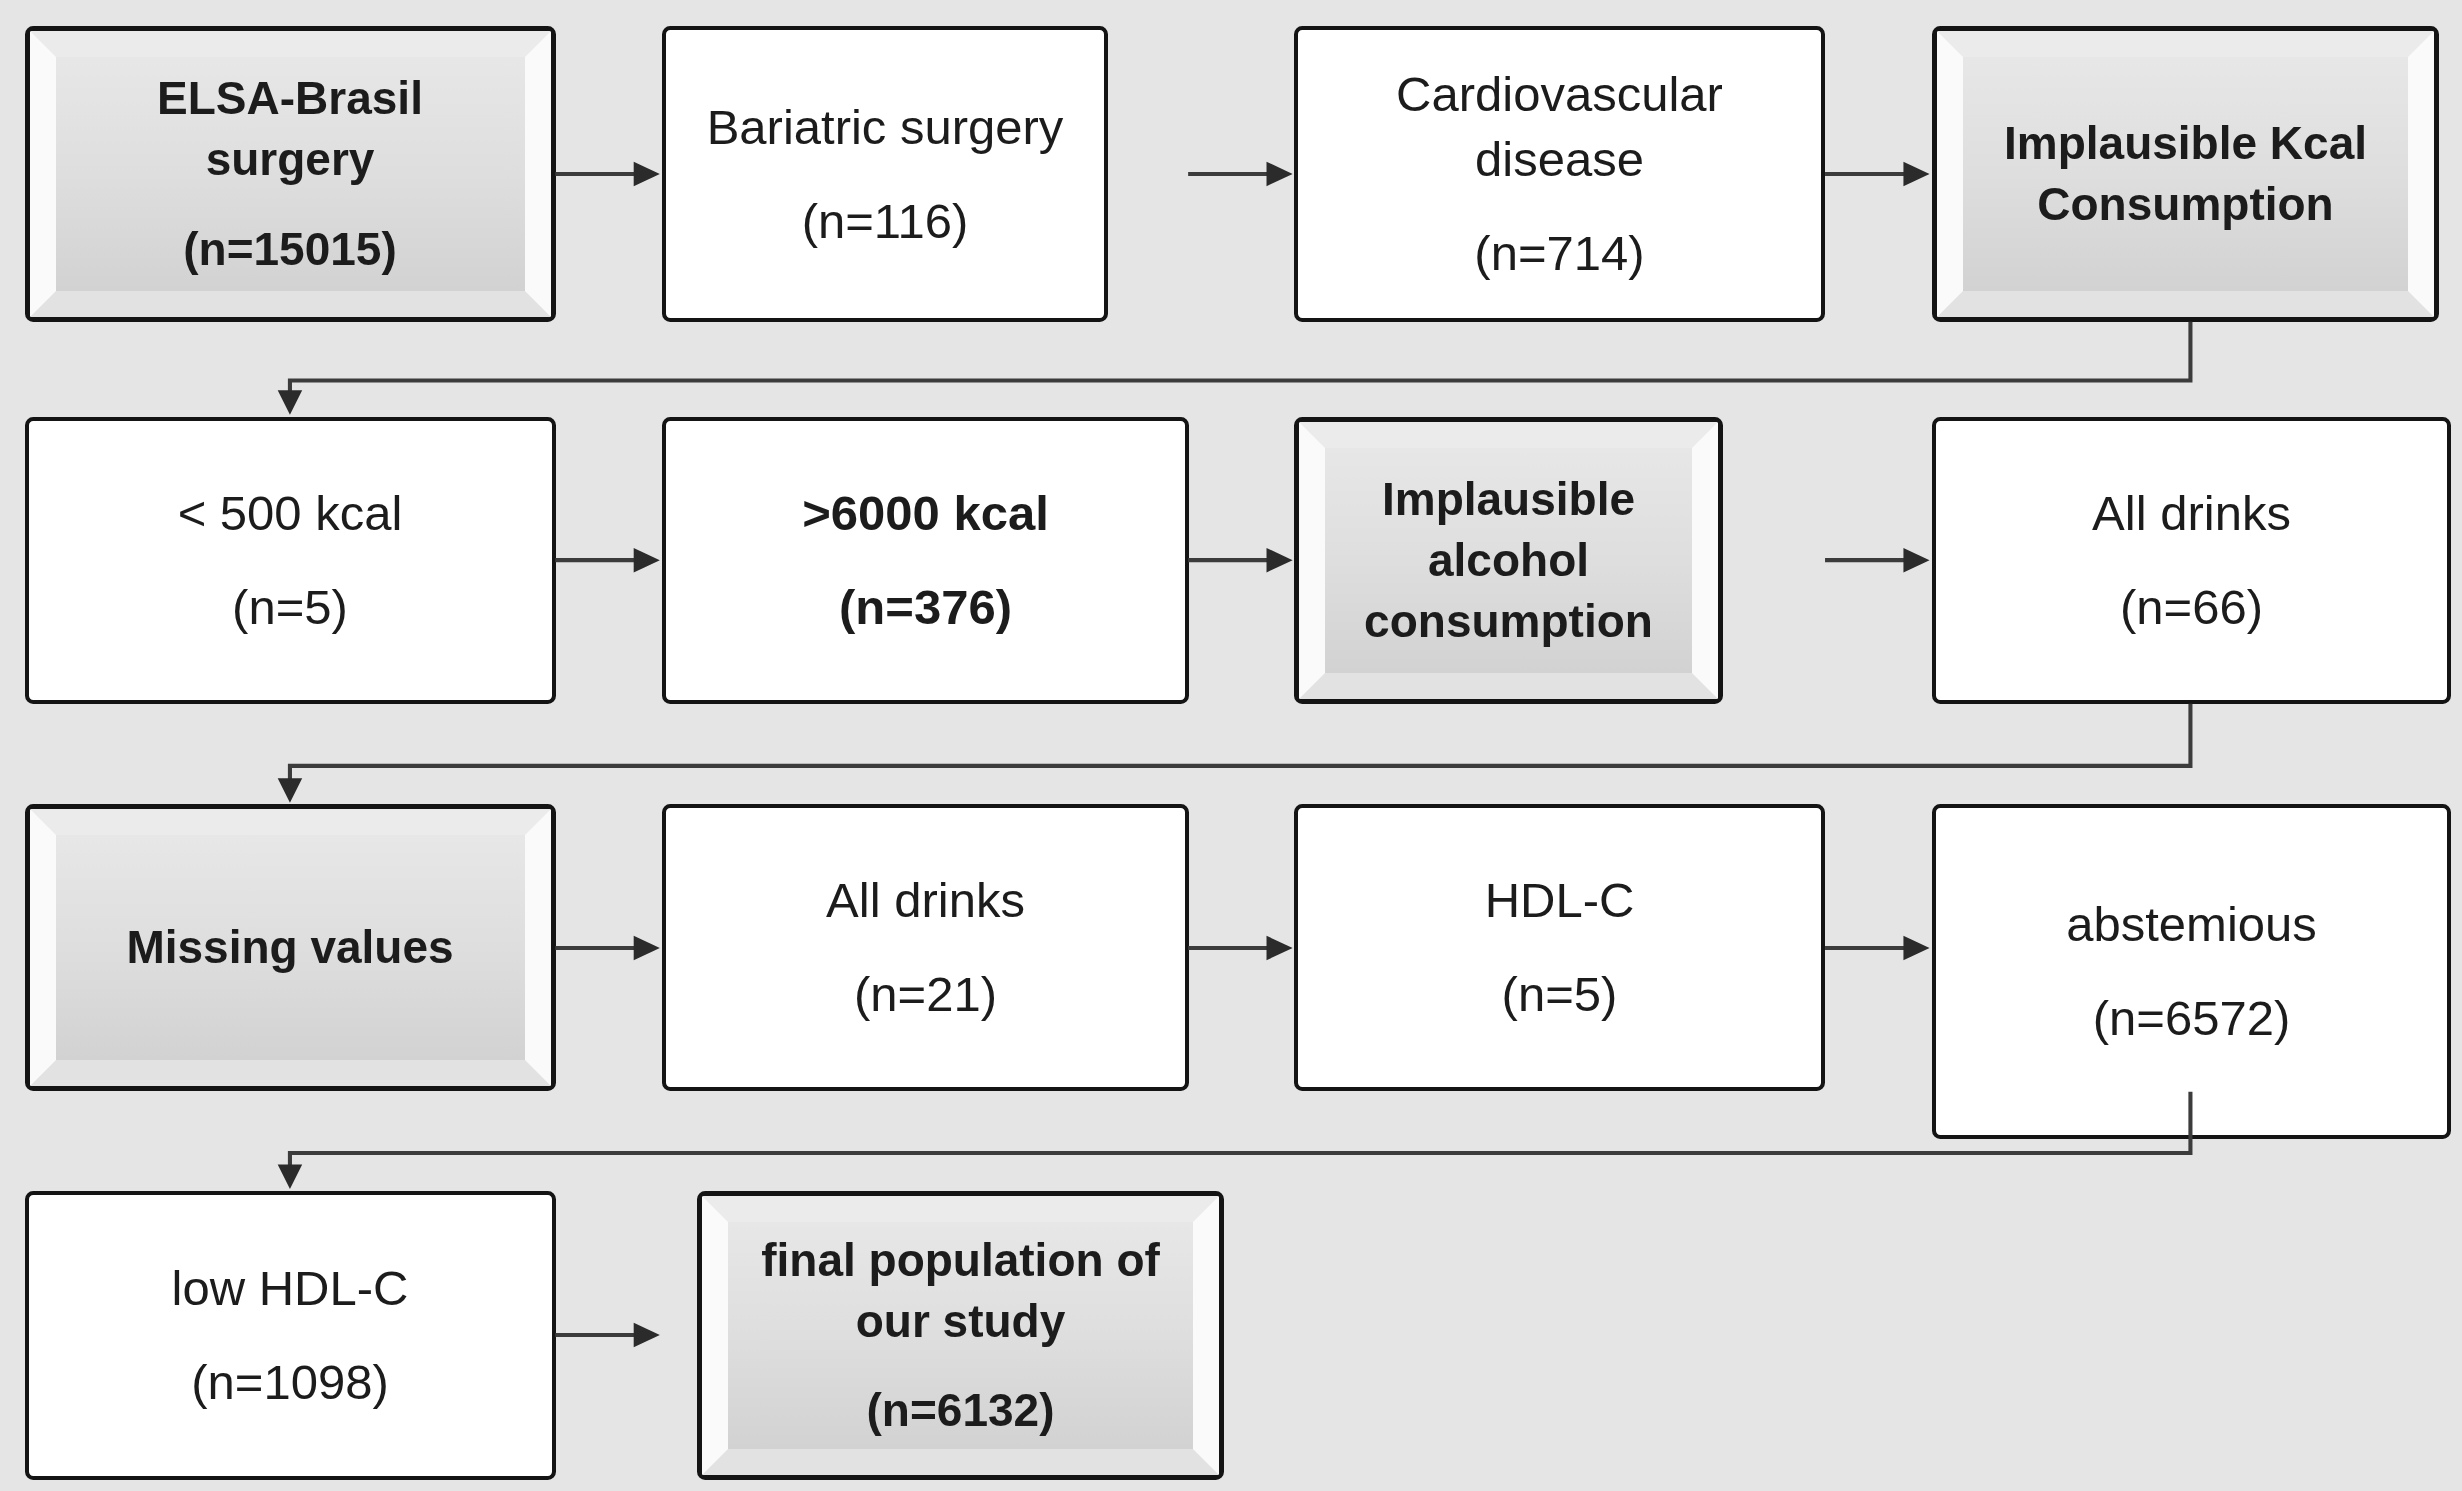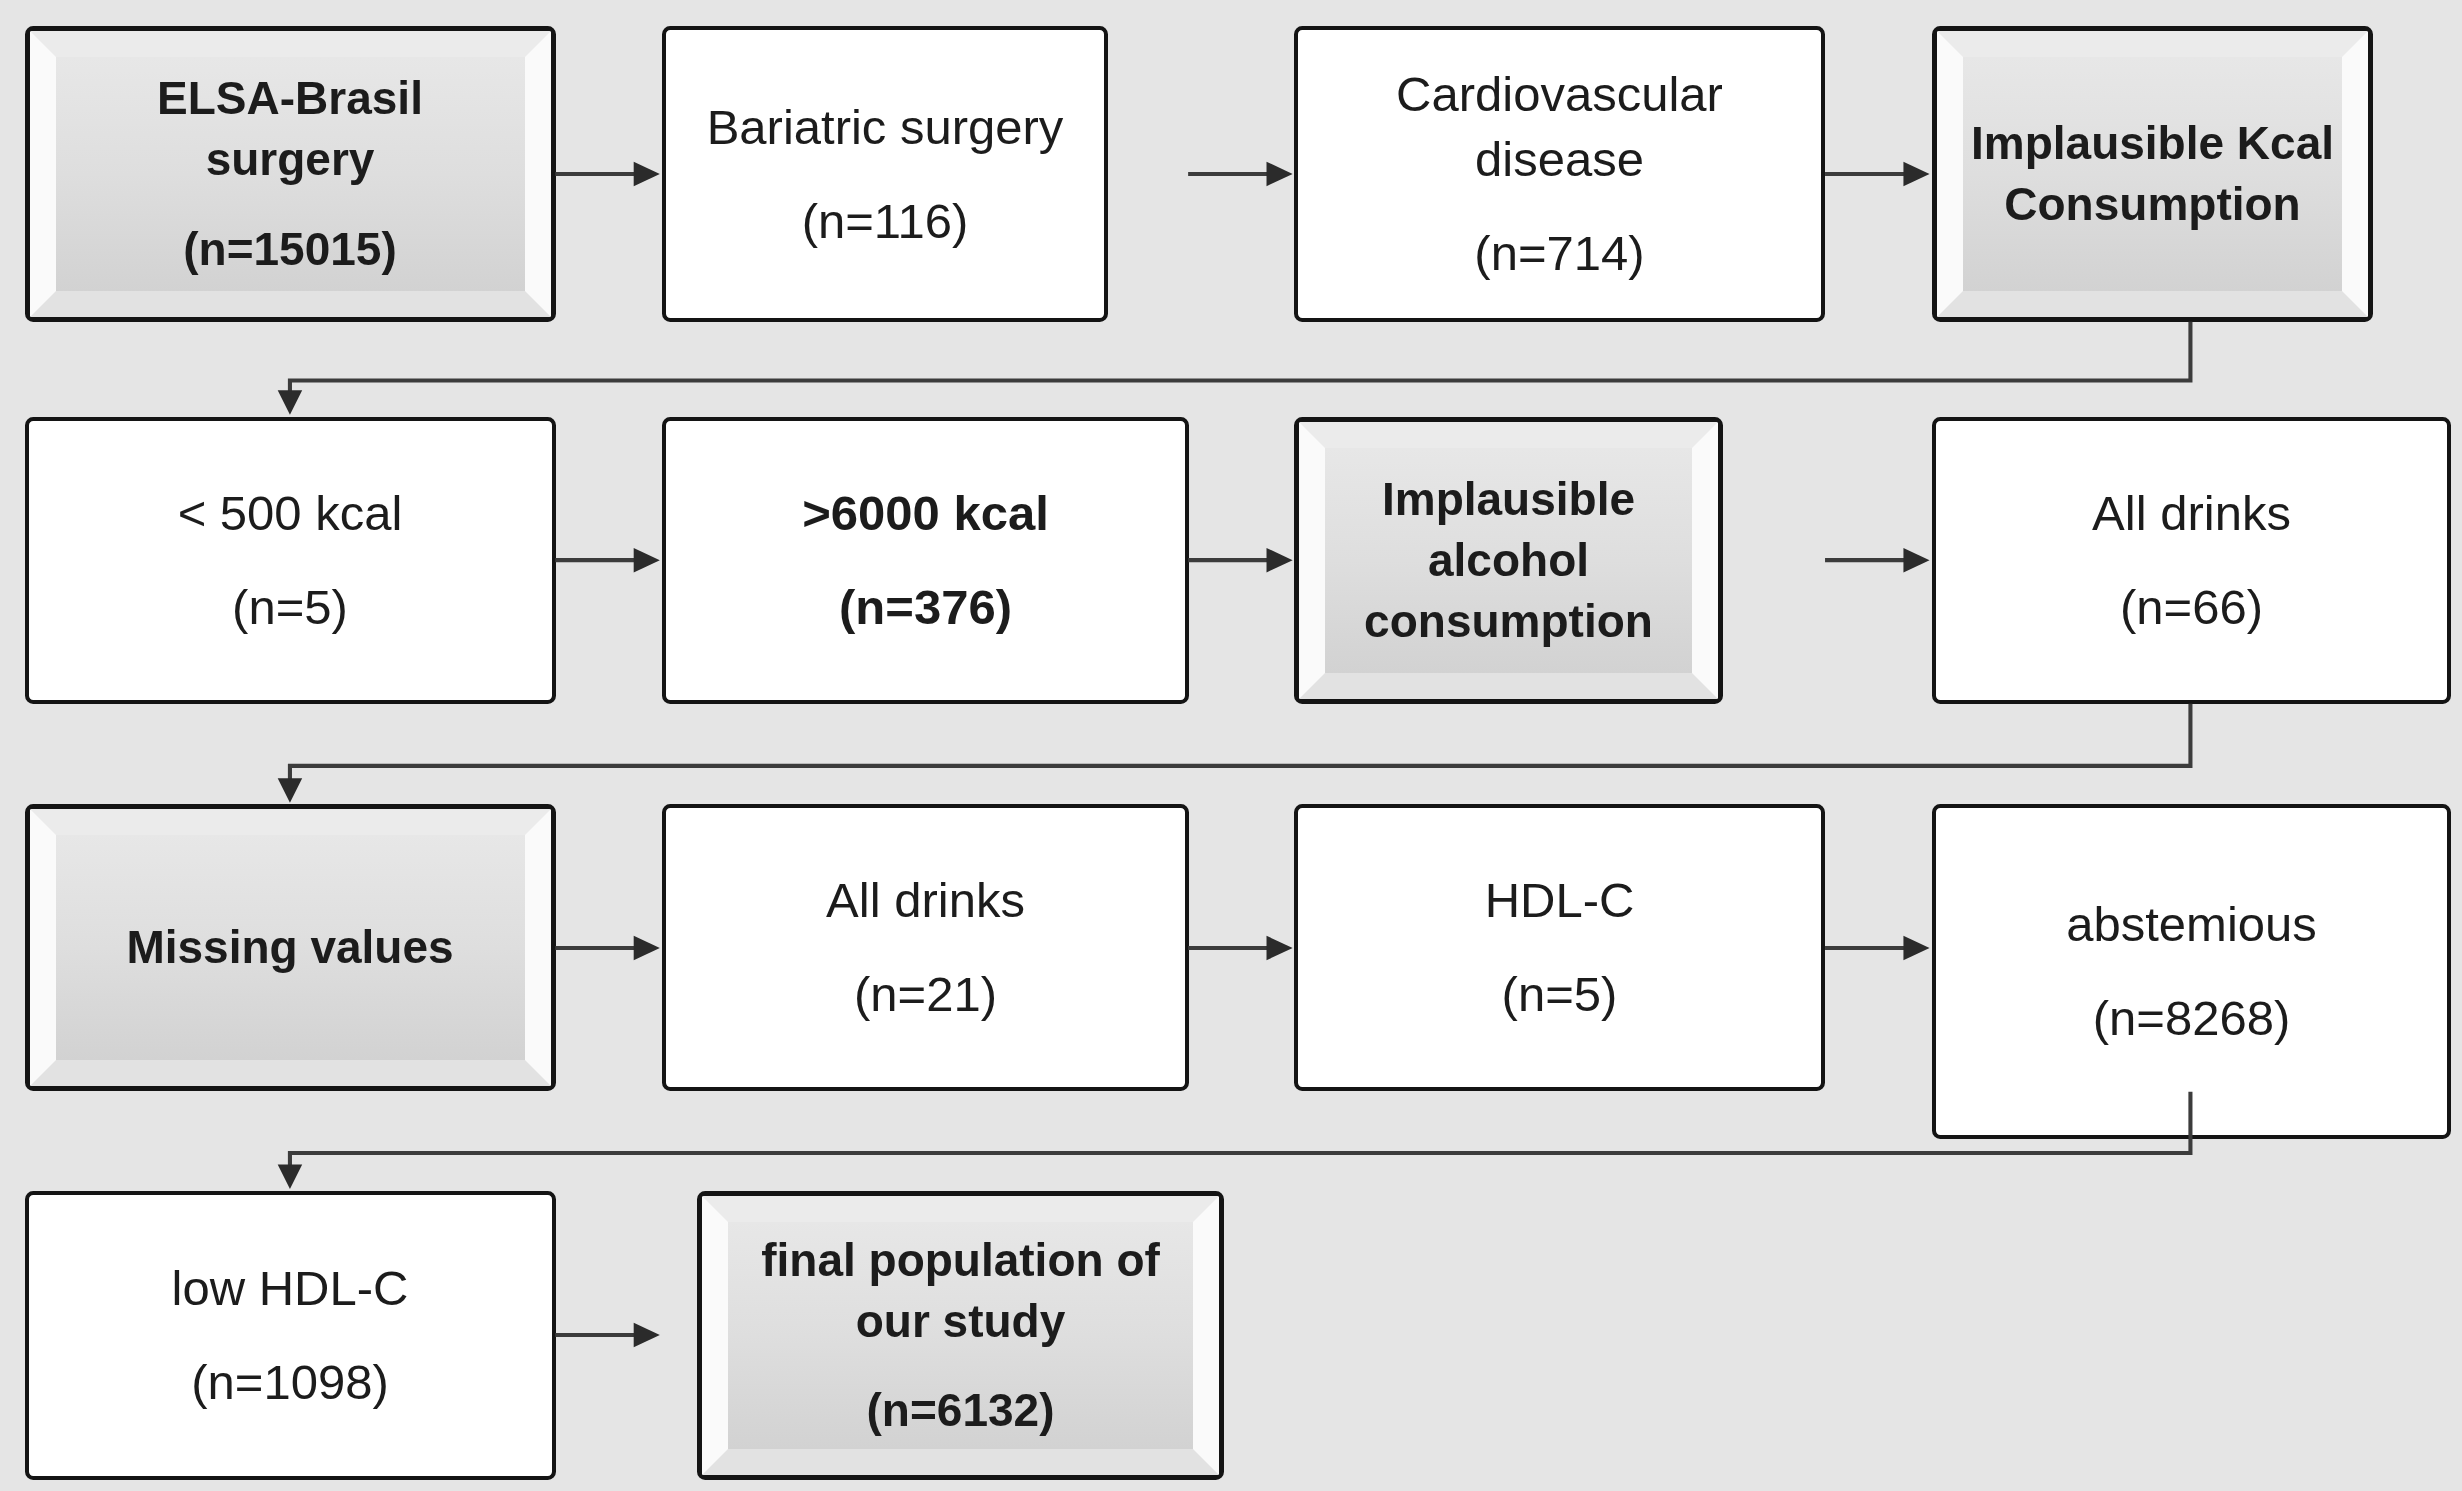--- a/index.html
+++ b/index.html
@@ -66,21 +66,21 @@
         <div class="ncount">(n=116)</div>
       </div>
     </div>
     <div class="box white" style="left: 1294px; top: 26px; width: 531px; height: 296px;">
       <div class="content">
         <div class="line">Cardiovascular</div>
         <div class="line">disease</div>
         <div class="ncount">(n=714)</div>
       </div>
     </div>
-    <div class="box gray" style="left: 1932px; top: 26px; width: 441px; height: 296px; text-decoration: underline;">
+    <div class="box gray" style="left: 1932px; top: 26px; width: 507px; height: 296px; text-decoration: underline;">
       <div class="bevel"></div>
       <div class="content">
         <div class="line">Implausible Kcal</div>
         <div class="line">Consumption</div>
       </div>
     </div>
     <div class="box white" style="left: 24.5px; top: 417px; width: 531px; height: 287px;">
       <div class="content">
         <div class="line">&lt; 500 kcal</div>
         <div class="ncount">(n=5)</div>
@@ -120,21 +120,21 @@
     </div>
     <div class="box white" style="left: 1294px; top: 804px; width: 531px; height: 287px;">
       <div class="content">
         <div class="line">HDL-C</div>
         <div class="ncount">(n=5)</div>
       </div>
     </div>
     <div class="box white" style="left: 1932px; top: 804px; width: 519px; height: 335px;">
       <div class="content">
         <div class="line">abstemious</div>
-        <div class="ncount">(n=8268)</div>
+        <div class="ncount">(n=6572)</div>
       </div>
     </div>
     <div class="box white" style="left: 24.5px; top: 1191px; width: 531px; height: 289px;">
       <div class="content">
         <div class="line">low HDL-C</div>
         <div class="ncount">(n=1098)</div>
       </div>
     </div>
     <div class="box gray" style="left: 662px; top: 1191px; width: 527px; height: 289px; margin-left: 35px;">
       <div class="bevel"></div>

